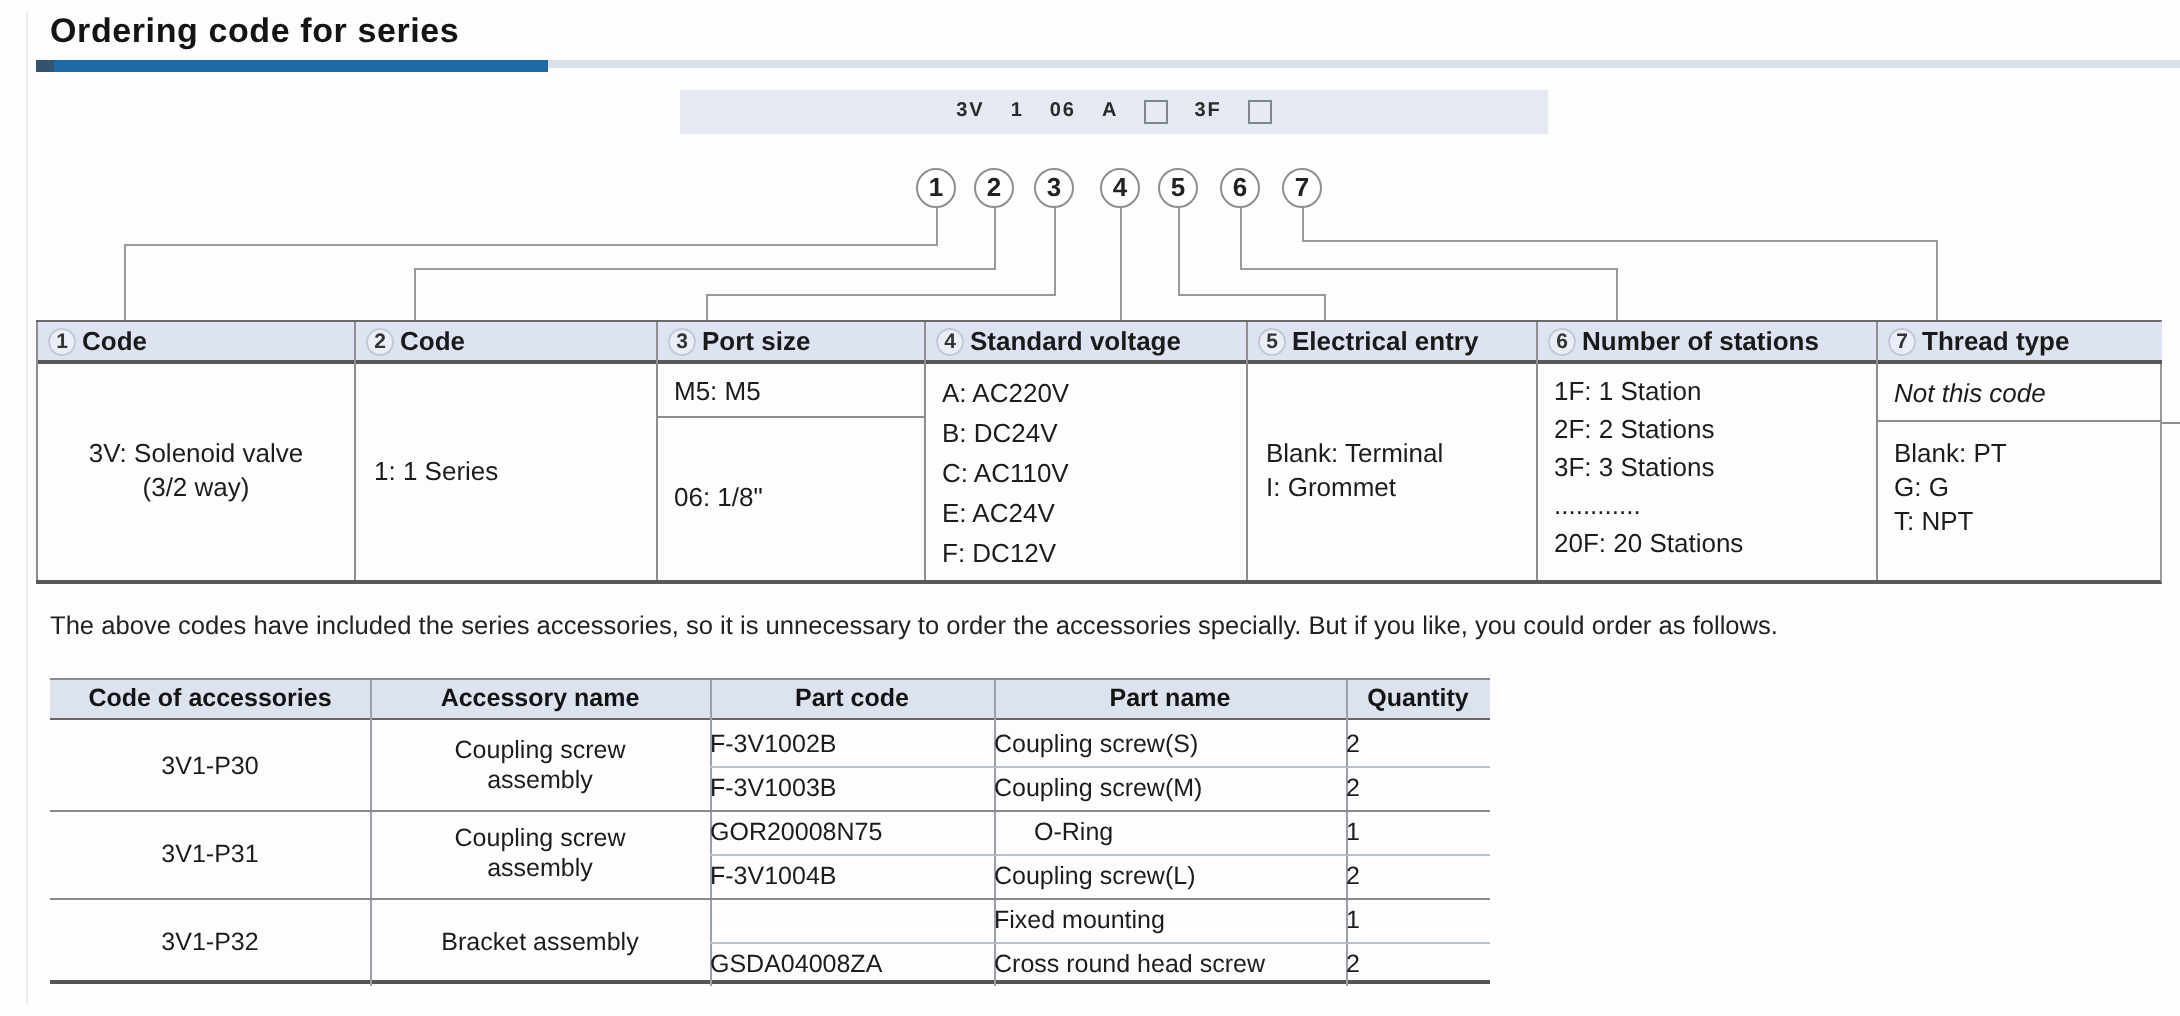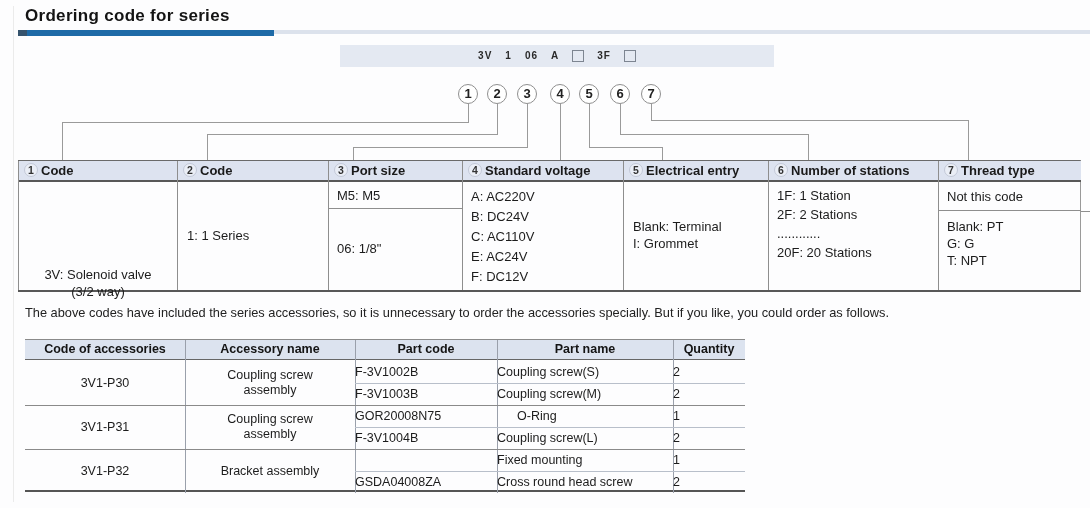--- a/index.html
+++ b/index.html
@@ -44,27 +44,27 @@
   .mhead {
     height:21px; background:#dde3f0; border-bottom:2px solid #585858;
     font-weight:bold; color:#1a1a1a; padding-left:5px; line-height:20px; white-space:nowrap; overflow:hidden;
   }
   .hnum {
     display:inline-block; width:14px; height:14px; border:1px solid #c3c9d8; border-radius:50%;
     font-size:10.5px; font-weight:bold; text-align:center; line-height:13px; color:#333;
     background:rgba(255,255,255,.4); margin-right:3px; vertical-align:1px;
   }
   .mbody { position:relative; height:106px; color:#1c1c1c; }
-  .center-col { display:flex; flex-direction:column; justify-content:center; align-items:center; height:100%; line-height:17px;margin-top:48px; }
+  .center-col { display:flex; flex-direction:column; justify-content:center; align-items:center; height:100%; line-height:17px; }
   .vcenter-left { display:flex; flex-direction:column; justify-content:center; height:100%; padding-left:9px; line-height:17px; }
   .list-pad { padding:5px 0 0 8px; line-height:20px; white-space:nowrap; }
   .list-pad6 { padding:4px 0 0 8px; line-height:19px; white-space:nowrap; }
   .subcell-top3 { height:27px; line-height:27px; padding-left:8px; border-bottom:1px solid #8e8e8e; }
   .subcell-bot3 { height:78px; display:flex; align-items:center; padding-left:8px; }
-  .subcell-top7 { height:29px; line-height:29px; padding-left:8px; border-bottom:1px solid #8e8e8e; }
+  .subcell-top7 { height:29px; line-height:29px; padding-left:8px; border-bottom:1px solid #8e8e8e;font-style:italic; }
   .subcell-bot7 { padding:7px 0 0 8px; line-height:17px; }
 
   
   .note { position:absolute; left:25px; top:305px; font-size:12.8px; color:#222; white-space:nowrap; }
 
   
   .atable {
     position:absolute; left:25px; top:339px; width:720px; height:153px;
     border-top:1px solid #8a8a8a; border-bottom:2px solid #555; font-size:12.5px; color:#1c1c1c;
   }
@@ -197,20 +197,21 @@
     </div>
 
     <div class="mcol" style="left:750px;width:170px">
       <div class="mhead">
         <span class="hnum">6</span><span>Number of stations</span>
       </div>
       <div class="mbody">
         <div class="list-pad6">
           <div>1F: 1 Station</div>
           <div>2F: 2 Stations</div>
+          <div>3F: 3 Stations</div>
           <div>............</div>
           <div>20F: 20 Stations</div>
         </div>
       </div>
     </div>
 
     <div class="mcol" style="left:920px;width:143px">
       <div class="mhead">
         <span class="hnum">7</span><span>Thread type</span>
       </div>

